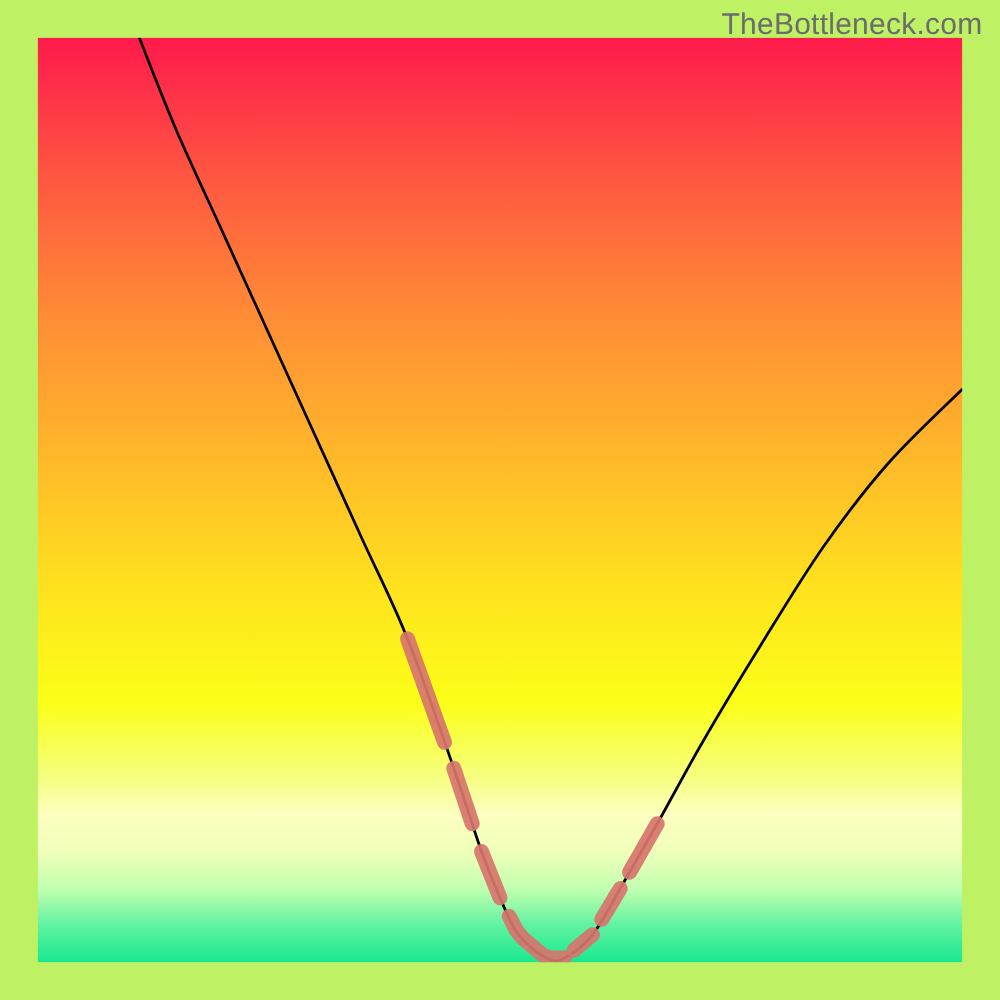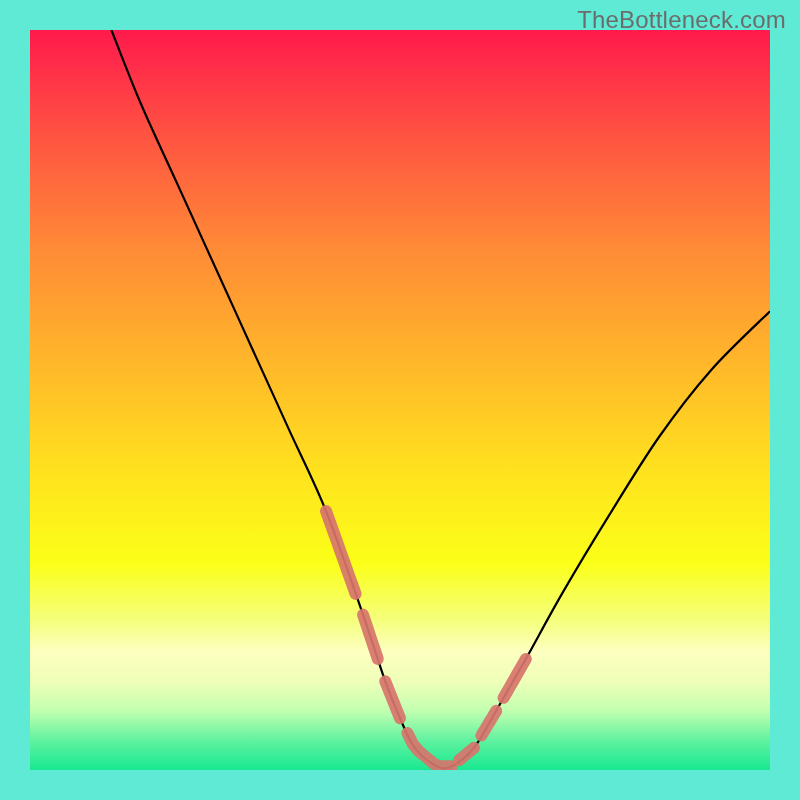--- a/index.html
+++ b/index.html
@@ -10,21 +10,21 @@
     background: #000;
     overflow: hidden;
     font-family: Arial, Helvetica, sans-serif;
   }
   .frame {
     position: absolute;
     left: 0;
     top: 0;
     width: 800px;
     height: 800px;
-    background: #5eead4;
+    background: #bef264;
   }
   .plot {
     position: absolute;
     left: 30px;
     top: 30px;
     width: 740px;
     height: 740px;
     overflow: hidden;
   }
   .bg-gradient {

